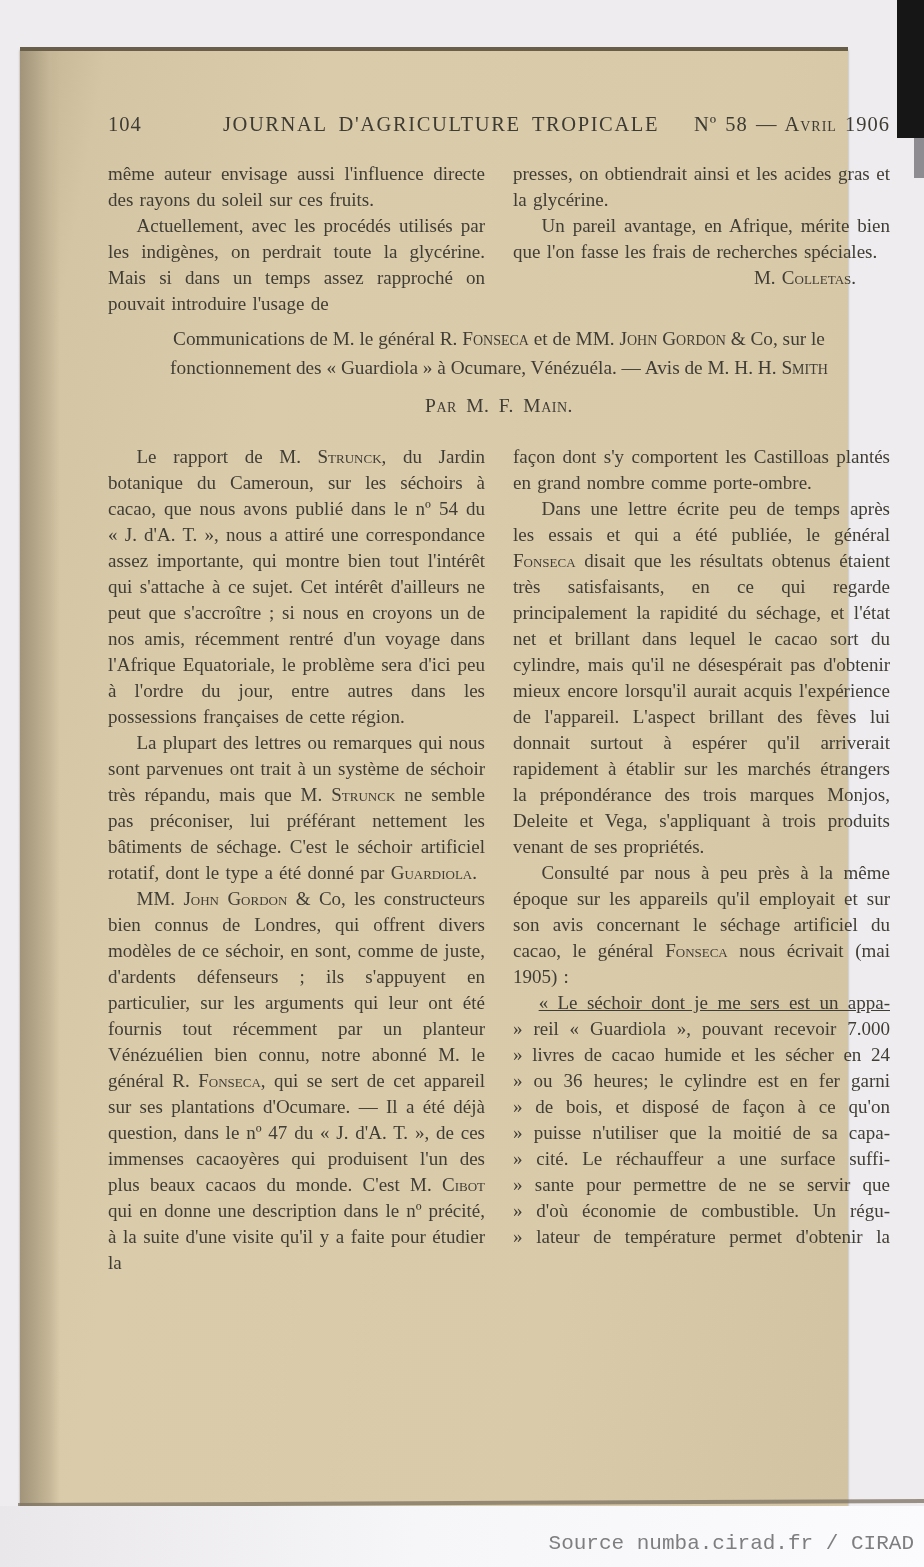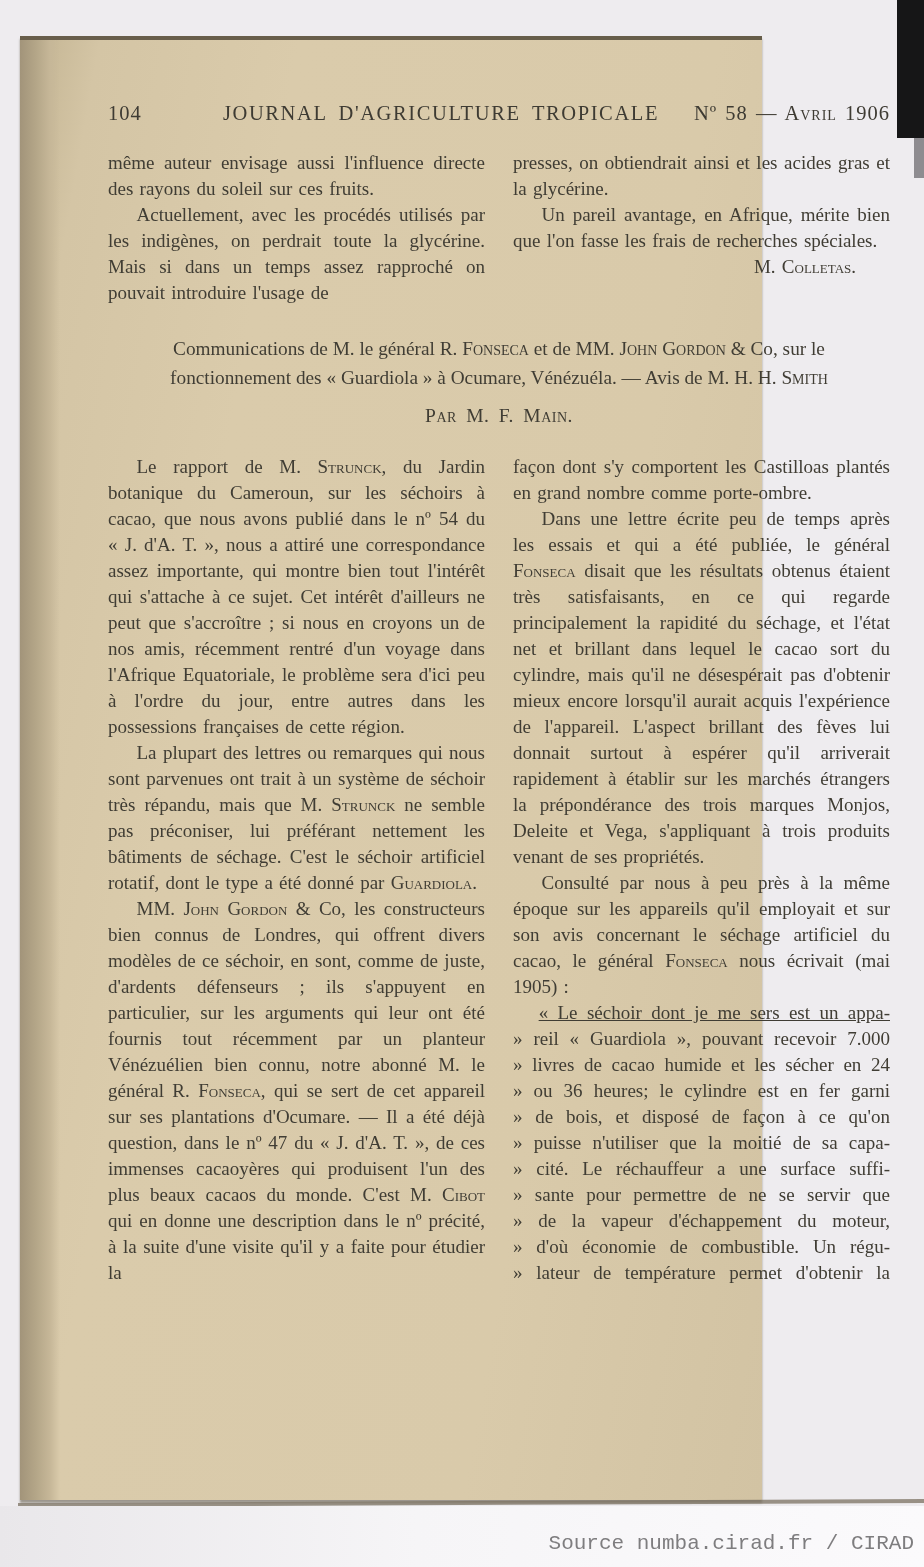--- a/index.html
+++ b/index.html
@@ -6,21 +6,21 @@
   html,body { margin:0; padding:0; }
   body {
     width:924px; height:1567px; position:relative; overflow:hidden;
     background:#eeecef;
     font-family:"Liberation Serif", serif;
   }
   .corner-dark { position:absolute; top:0; right:0; width:27px; height:138px; background:#161617; }
   .corner-dark2 { position:absolute; top:138px; right:0; width:10px; height:40px; background:#8e8c90; }
 
   .page {
-    position:absolute; left:20px; top:36px; width:742px; height:1464px;
+    position:absolute; left:20px; top:47px; width:828px; height:1464px;
     background:linear-gradient(100deg,#b9aa89 0%,#c9ba99 3.5%,#d4c5a5 8%,#dacbab 28%,#d9caaa 70%,#d2c3a3 100%);
     border-top:4px solid rgba(84,75,58,0.85);
     box-shadow:0 3px 2px rgba(90,80,62,0.55);
   }
   .spine {
     position:absolute; left:0; top:0; bottom:0; width:40px;
     background:linear-gradient(90deg,#a2947a 0%,#b4a688 40%,#c6b798 75%,rgba(214,199,167,0) 100%);
   }
   .bottom-strip {
     position:absolute; left:0; right:0; top:1506px; height:61px;
@@ -44,21 +44,21 @@
   .col { width:377px; font-size:19px; line-height:26px; text-align:justify; word-spacing:1.5px; }
   .para { margin:0; }
   .para.indent { text-indent:1.5em; }
   .sc { font-variant:small-caps; }
   .signature { text-align:right; padding-right:34px; margin-top:0; }
 
   .article-title {
     text-align:center; font-size:31px; font-weight:bold; color:#3b382f;
     margin-top:36px; letter-spacing:0.5px; word-spacing:0.32em;
   }
-  .subtitle { margin-top:28px; font-size:19.3px; line-height:29px; }
+  .subtitle { margin-top:7px; font-size:19.3px; line-height:29px; }
   .subtitle-line { margin:0; text-align:center; }
   .byline { text-align:center; margin-top:13px; font-size:19.5px; font-variant:small-caps; word-spacing:4px; letter-spacing:0.5px; }
 
   .quote { margin:0; }
   .q-line { text-align:justify; text-align-last:justify; }
   .q-line:first-child { text-indent:1.35em;text-decoration:underline; }
 
   .footer {
     position:absolute; right:10px; top:1532px;
     font-family:Liberation Mono, monospace; font-size:21px; color:#7e7d7f;
@@ -117,21 +117,20 @@
           </div>
         <div class="quote">
             <div class="q-line">« Le séchoir dont je me sers est un appa-</div>
             <div class="q-line">» reil « Guardiola », pouvant recevoir 7.000</div>
             <div class="q-line">» livres de cacao humide et les sécher en 24</div>
             <div class="q-line">» ou 36 heures; le cylindre est en fer garni</div>
             <div class="q-line">» de bois, et disposé de façon à ce qu'on</div>
             <div class="q-line">» puisse n'utiliser que la moitié de sa capa-</div>
             <div class="q-line">» cité. Le réchauffeur a une surface suffi-</div>
             <div class="q-line">» sante pour permettre de ne se servir que</div>
-            <div class="q-line">» de la vapeur d'échappement du moteur,</div>
             <div class="q-line">» d'où économie de combustible. Un régu-</div>
             <div class="q-line">» lateur de température permet d'obtenir la</div>
           </div>
       </div>
     </div>
 
   </div>
 </div>
 
 <div class="page-bottom-edge"></div>

